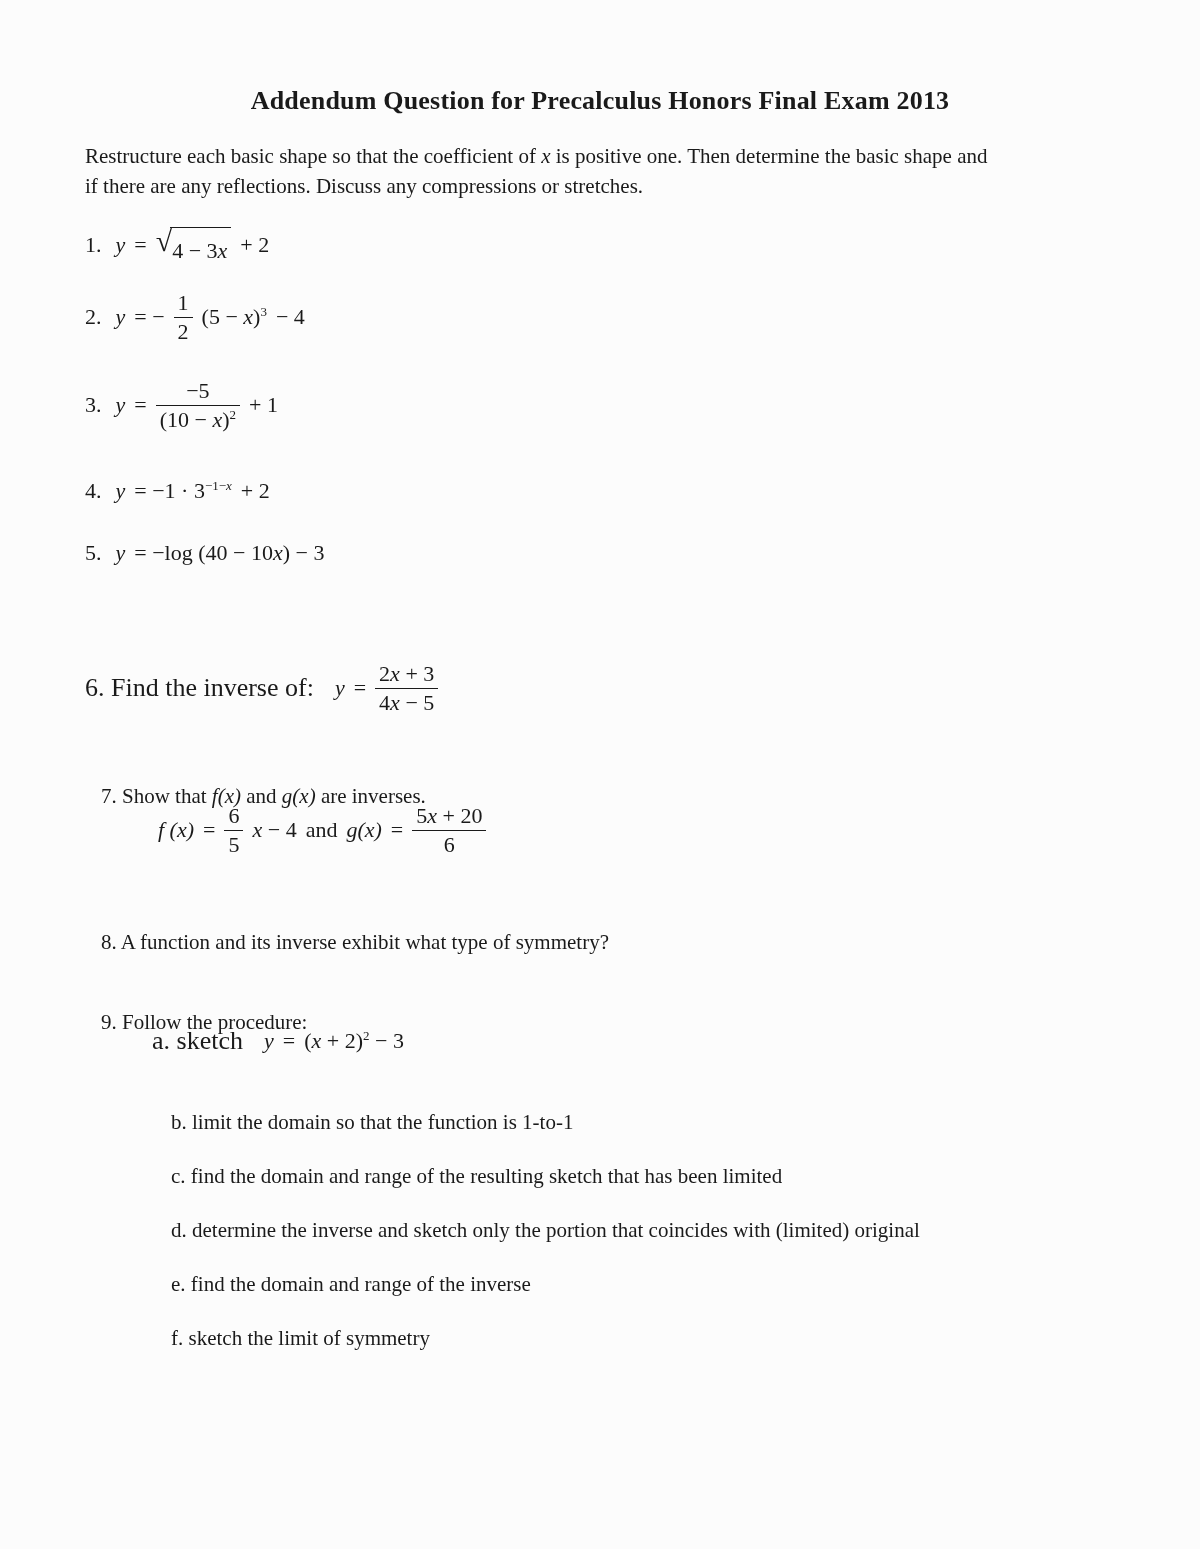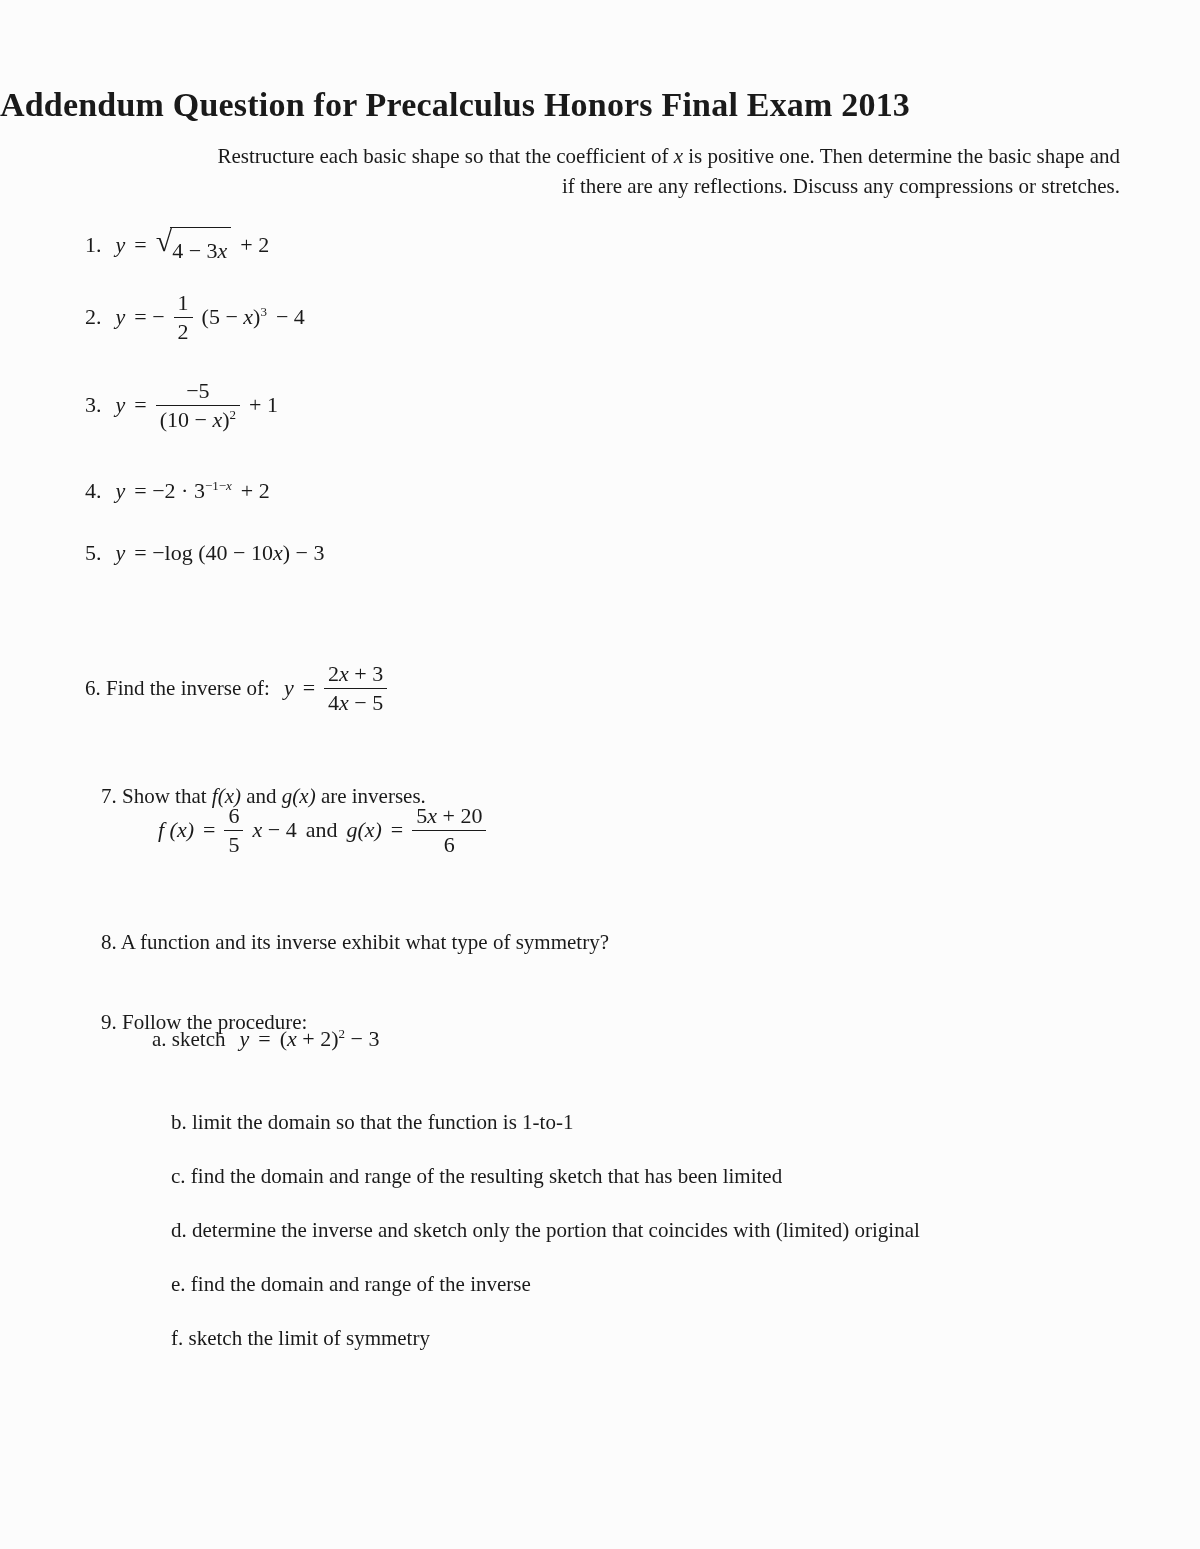--- a/index.html
+++ b/index.html
@@ -4,34 +4,34 @@
 <style>
   html, body { margin:0; padding:0; }
   .page {
     position:relative; width:1200px; height:1549px;
     background:#fcfcfc; color:#1a1a1a;
     font-family:"Liberation Serif", serif;
     overflow:hidden;
   }
   .title {
     position:absolute; top:86px; left:0; width:100%;
-    text-align:left; font-size:34px; font-weight:bold; margin:0;
+    text-align:center; font-size:26px; font-weight:bold; margin:0;
     letter-spacing:0.2px;
   }
   .intro {
     position:absolute; left:85px; top:141px; width:1035px;
-    font-size:21px; line-height:30px; margin:0;text-align:right;
+    font-size:21px; line-height:30px; margin:0;
   }
   .plain { position:absolute; font-size:21px; margin:16px; white-space:nowrap; }
   .prob {
     position:absolute; display:flex; align-items:center; gap:9px;
     font-size:22px; white-space:nowrap;
   }
   .pnum { margin-right:5px; }
-  .lbl { font-size:21px; margin-right:5px; }
+  .lbl { font-size:26px; margin-right:12px; }
   .v { font-style:italic; }
   .frac { display:inline-flex; flex-direction:column; text-align:center; line-height:1.08; }
   .frac .fn { display:block; padding:0 4px 2px; }
   .frac .fd { display:block; padding:2px 4px 0; border-top:1.6px solid #1a1a1a; }
   sup { font-size:13px; line-height:0; }
   .sqrt { display:inline-flex; align-items:flex-start; }
   .sqrt .sym { font-size:30px; line-height:1; margin-right:-2px; }
   .sqrt .rad { border-top:1.7px solid #1a1a1a; padding:10px 4px 0 2px; margin-top:1px; }
 </style>
 </head>
@@ -73,21 +73,21 @@
     <span class="frac">
       <span class="fn">−5</span>
       <span class="fd"><span>(10 − </span><span class="v">x</span><span>)</span><sup>2</sup></span>
     </span>
     <span>+ 1</span>
   </div>
 
   <div class="prob" style="left:85px; top:478px;">
     <span class="pnum">4.</span>
     <span class="v">y</span>
-    <span><span>= −2 · 3</span><sup><span>−1−</span><span class="v">x</span></sup></span>
+    <span><span>= −1 · 3</span><sup><span>−1−</span><span class="v">x</span></sup></span>
     <span>+ 2</span>
   </div>
 
   <div class="prob" style="left:85px; top:540px;">
     <span class="pnum">5.</span>
     <span class="v">y</span>
     <span><span>= −log (40 − 10</span><span class="v">x</span><span>) − 3</span></span>
   </div>
 
   <div class="prob" style="left:85px; top:662px;">

